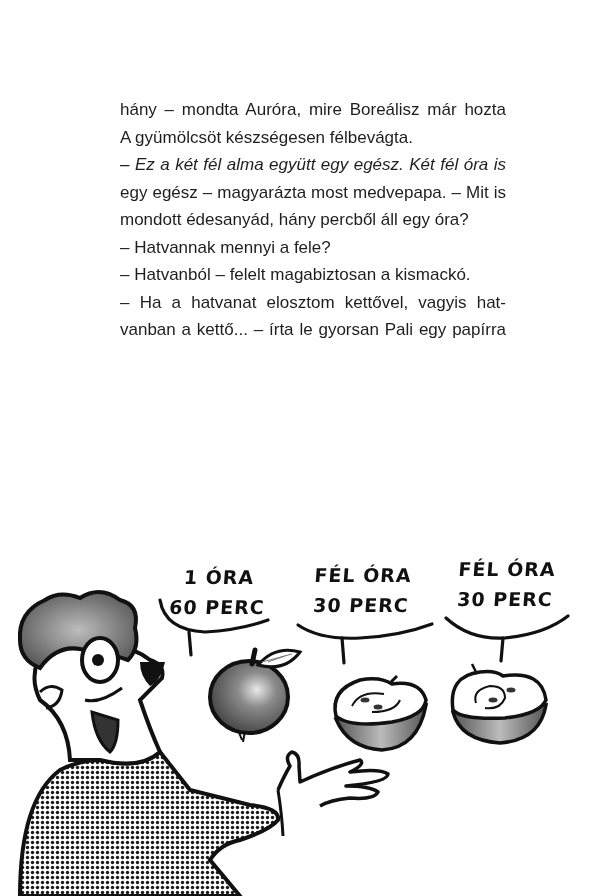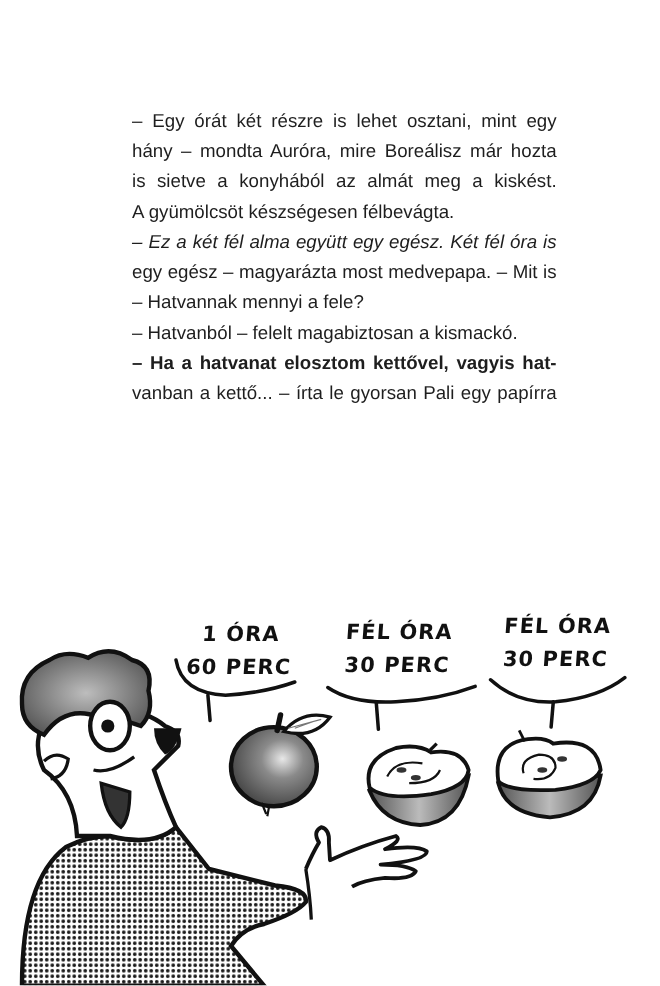--- a/index.html
+++ b/index.html
@@ -9,37 +9,36 @@
   .line { display:block; white-space:nowrap; }
   .line.justify { text-align:justify; text-align-last:justify; white-space:normal; }
   .illus { position:absolute; left:0; top:540px; width:600px; height:356px; }
   .label { position:absolute; font-family:"DejaVu Sans", sans-serif; font-size:19px; font-weight:bold; letter-spacing:1px; color:#111; line-height:30px; text-align:center; transform:skewX(-4deg); }
 </style>
 </head>
 <body>
 
 <div class="text-block">
   <div class="para" style="padding-left:0">
-    <span class="line justify" style="padding-left:0">– Egy órát két részre is lehet osztani, mint egy</span>
     <span class="line justify">hány – mondta Auróra, mire Boreálisz már hozta</span>
-    <span class="line justify">is sietve a konyhából az almát meg a kiskést.</span>
     <span class="line">A gyümölcsöt készségesen félbevágta.</span>
   </div>
   <div class="para">
     <span class="line justify" style="padding-left: 0px; font-style: italic;">– Ez a két fél alma együtt egy egész. Két fél óra is</span>
     <span class="line justify">egy egész – magyarázta most medvepapa. – Mit is</span>
+    <span class="line">mondott édesanyád, hány percből áll egy óra?</span>
   </div>
   <div class="para">
     <span class="line" style="padding-left: 0px;">– Hatvannak mennyi a fele?</span>
   </div>
   <div class="para">
     <span class="line" style="padding-left: 0px;">– Hatvanból – felelt magabiztosan a kismackó.</span>
   </div>
   <div class="para">
-    <span class="line justify" style="padding-left: 0px; font-weight: bold;">– Ha a hatvanat elosztom kettővel, vagyis hat-</span>
+    <span class="line justify" style="padding-left: 0px;">– Ha a hatvanat elosztom kettővel, vagyis hat-</span>
     <span class="line justify">vanban a kettő... – írta le gyorsan Pali egy papírra</span>
   </div>
 </div>
 
 <div class="illus">
   <svg width="600" height="356" viewBox="0 540 600 356" xmlns="http://www.w3.org/2000/svg">
     <defs>
       <pattern id="dots" width="5" height="5" patternUnits="userSpaceOnUse">
         <rect width="5" height="5" fill="#fff"></rect>
         <circle cx="2.5" cy="2.5" r="1.7" fill="#1a1a1a"></circle>

